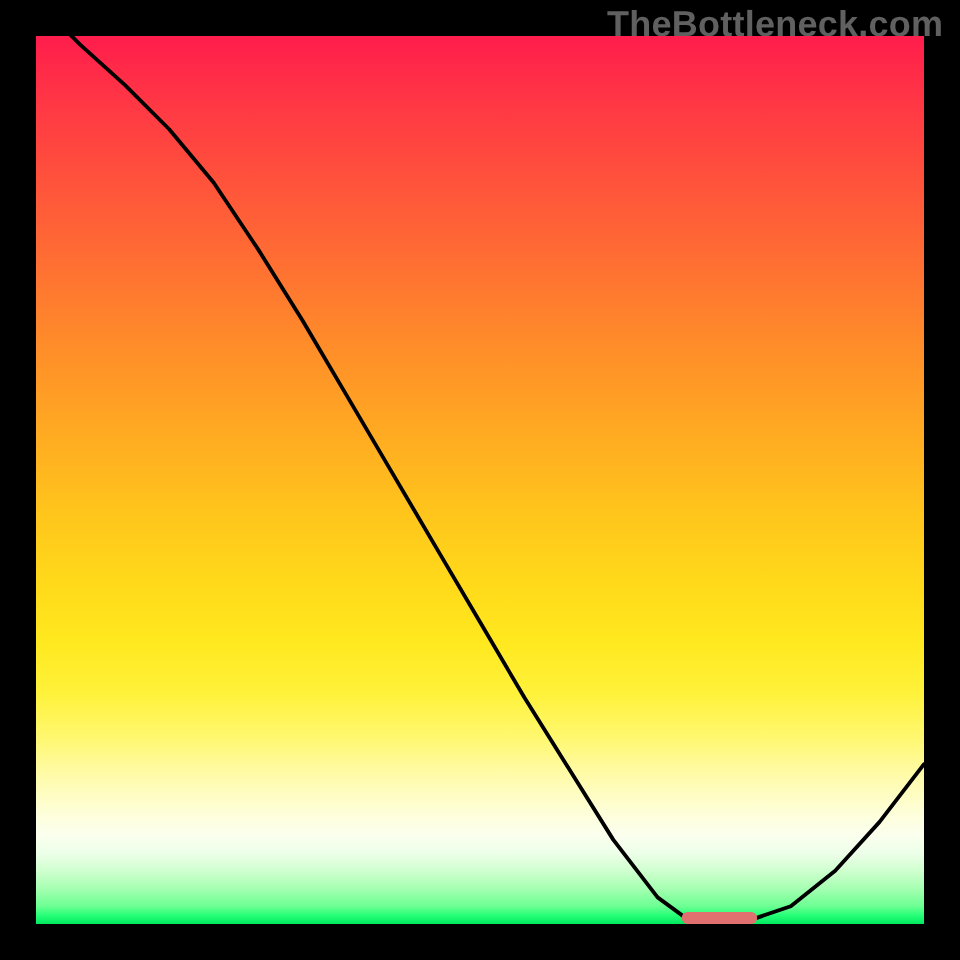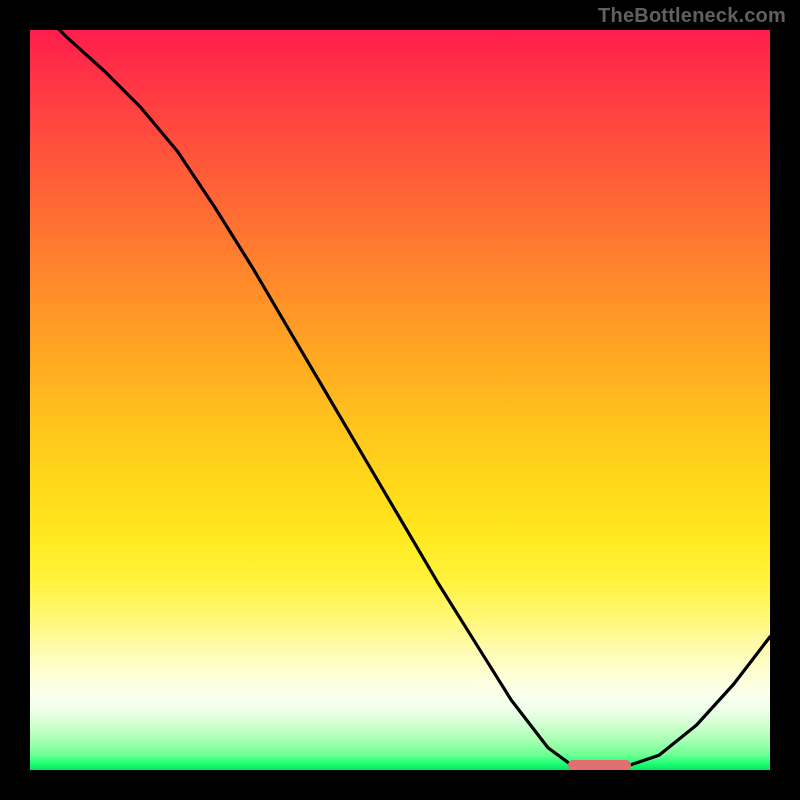--- a/index.html
+++ b/index.html
@@ -71,21 +71,21 @@
     width: 64px;
     height: 10px;
     background: #e07070;
     border-radius: 5px;
   }
   .watermark {
     position: absolute;
     top: 4px;
     right: 14px;
     font-family: Arial, Helvetica, sans-serif;
-    font-size: 20px;
+    font-size: 30px;
     font-weight: 600;
     color: #606060;
     letter-spacing: 0.2px;
   }
 </style>
 </head>
 <body>
 
 <div class="chart-container">
   <div class="watermark">TheBottleneck.com</div>

